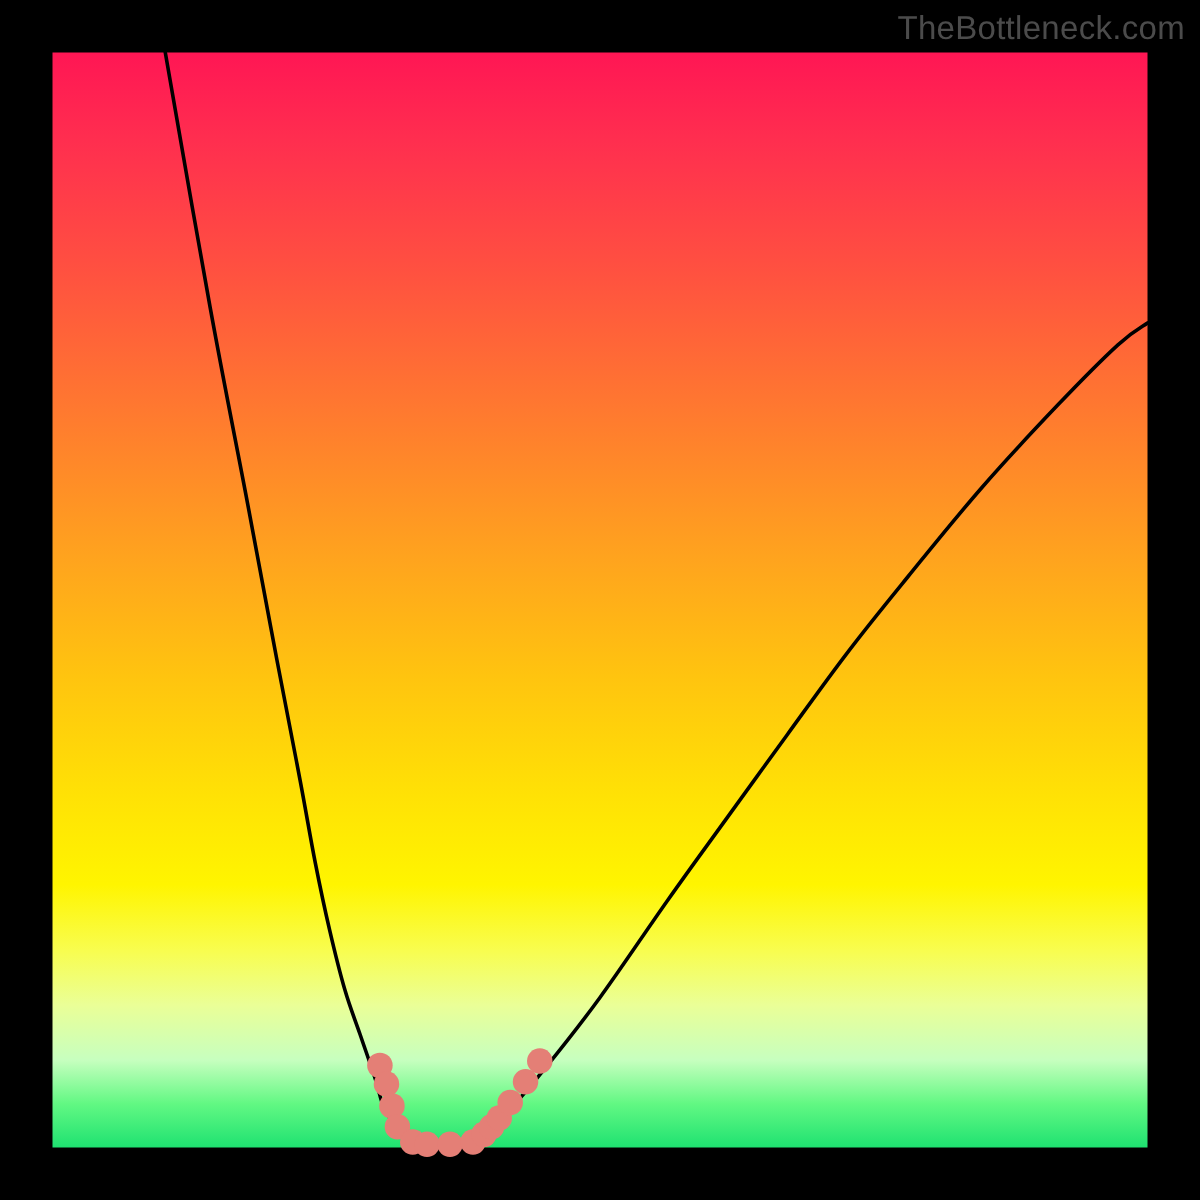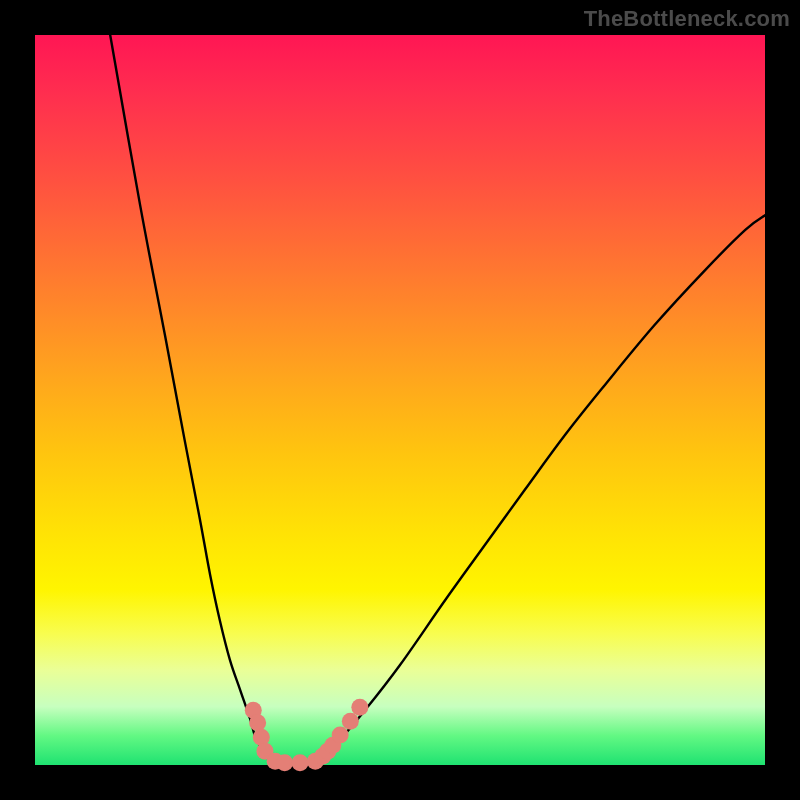--- a/index.html
+++ b/index.html
@@ -43,21 +43,21 @@
       #1fe271 100%
     );
   }
   .watermark {
     position: absolute;
     top: 6px;
     right: 10px;
     color: #4b4b4b;
     font-size: 22px;
     letter-spacing: 0.2px;
-    font-weight: 700;
+    font-weight: 400;
     user-select: none;
   }
   svg.curve {
     position: absolute;
     left: 0;
     top: 0;
     width: 730px;
     height: 730px;
     overflow: visible;
   }

